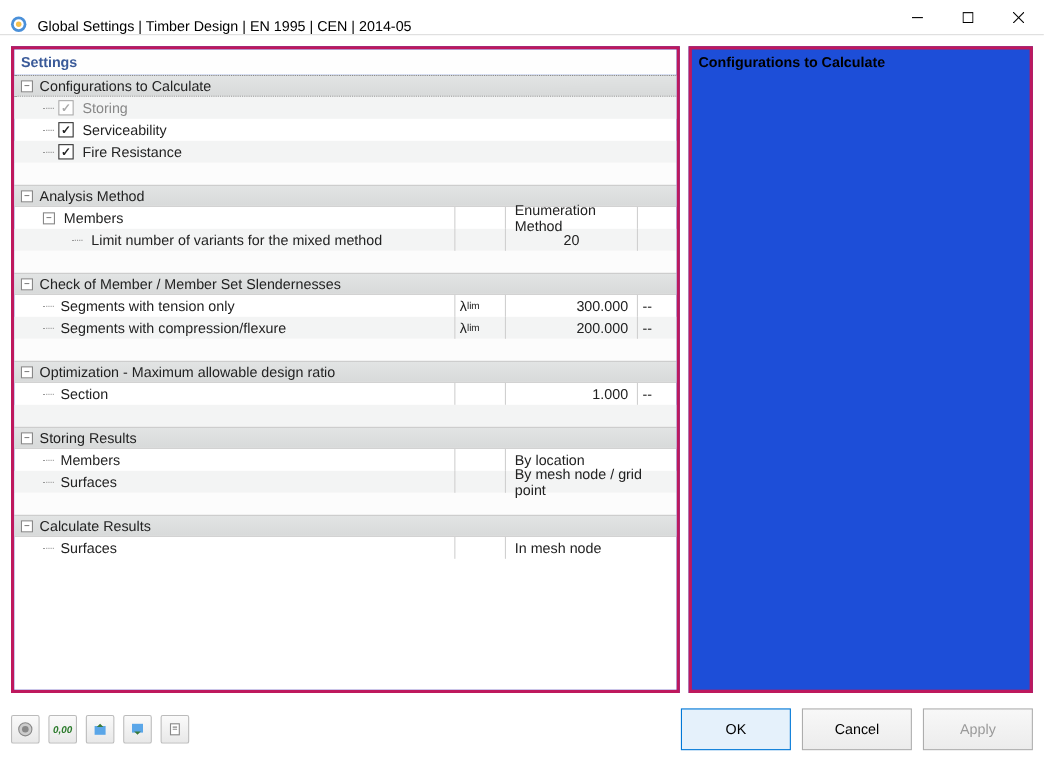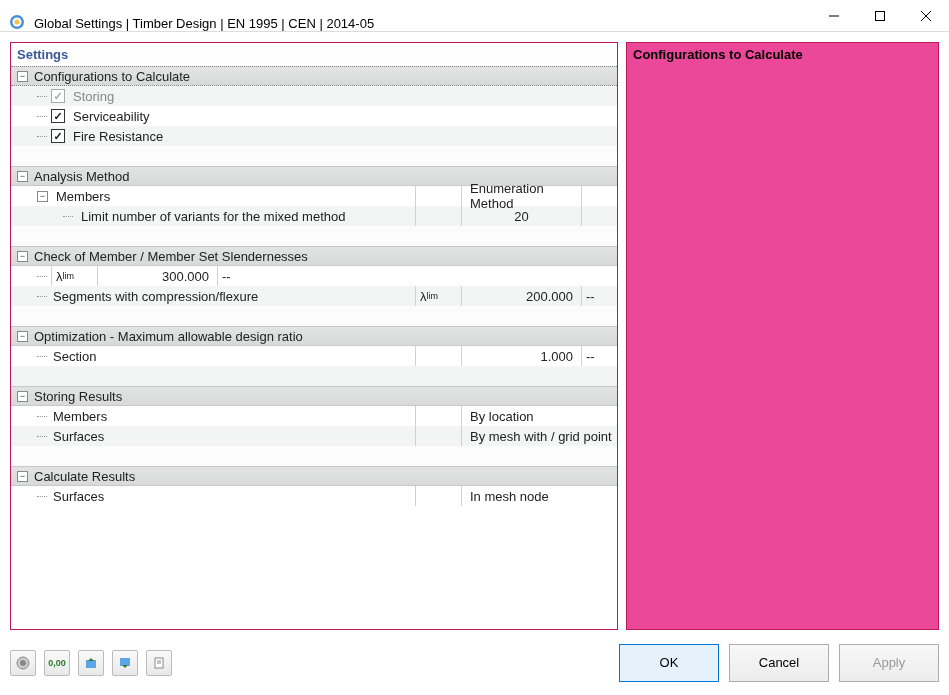--- a/index.html
+++ b/index.html
@@ -7,21 +7,21 @@
 
   
   .titlebar { height: 32px; display: flex; align-items: flex-end; padding: 0 0 0 8px; border-bottom: 1px solid #ddd; }
   .titlebar .app-icon { width: 18px; height: 18px; margin-right: 8px; display:flex; align-items:center; justify-content:center; }
   .titlebar .title { flex: 1; font-size: 13px; color: #000; }
   .win-controls { display: flex; height: 100%; }
   .win-controls .wbtn { width: 46px; height: 100%; display: flex; align-items: center; justify-content: center; color: #000; }
 
   
   .content { display: flex; padding: 10px; gap: 8px; height: 608px; }
-  .panel { border: 1px solid #be185d; background: #ec4899; }
+  .panel { border: 3px solid #be185d; background: #1d4ed8; }
   .left-panel { width: 608px; display:flex; flex-direction:column; }
   .right-panel { flex: 1; display:flex; flex-direction:column; }
 
   .panel-header { font-weight: bold; color: #3a5a99; padding: 4px 6px; font-size: 13px; background:#fefefe; }
   .right-header { font-weight: bold; color: #000; padding: 4px 6px; font-size: 13px; }
 
   .tree { flex:1; overflow:auto; background:#fff; }
 
   .group-header {
     background: linear-gradient(#e2e4e4, #d8dada);
@@ -188,20 +188,21 @@
 
       <div class="group-header">
         <div class="toggle">−</div>
         <span>Check of Member / Member Set Slendernesses</span>
       </div>
       <div class="row">
         <div class="tree-indent2">
             <div class="connector-l"></div>
             <div class="connector-lh"></div>
           </div>
+        <span class="cell-label">Segments with tension only</span>
         <div class="col-sym lambda">λ<sub>lim</sub></div>
         <div class="col-val right">300.000</div>
         <div class="col-unit">--</div>
       </div>
       <div class="row alt">
         <div class="tree-indent2">
             <div class="connector-l" style="bottom:50%;"></div>
             <div class="connector-lh"></div>
           </div>
         <span class="cell-label">Segments with compression/flexure</span>
@@ -240,21 +241,21 @@
         <div class="col-sym"></div>
         <div class="col-val left" style="width:156px;">By location</div>
       </div>
       <div class="row alt">
         <div class="tree-indent2">
             <div class="connector-l" style="bottom:50%;"></div>
             <div class="connector-lh"></div>
           </div>
         <span class="cell-label">Surfaces</span>
         <div class="col-sym"></div>
-        <div class="col-val left" style="width:156px;">By mesh with / grid point</div>
+        <div class="col-val left" style="width:156px;">By mesh node / grid point</div>
       </div>
       <div class="spacer-row"></div>
 
       <div class="group-header">
         <div class="toggle">−</div>
         <span>Calculate Results</span>
       </div>
       <div class="row">
         <div class="tree-indent2">
             <div class="connector-l" style="bottom:50%;"></div>
@@ -274,21 +275,21 @@
 </div>
 
 <div class="footer">
   <div class="toolbar-btns">
     <div class="tbtn">
         <svg width="14" height="14">
           <circle cx="7" cy="7" r="6" fill="#ccc" stroke="#888"></circle>
           <circle cx="7" cy="7" r="3" fill="#888"></circle>
         </svg>
       </div>
-    <div class="tbtn" style="color:#2a7a2a; font-weight:bold; font-size:9px;">0,00</div>
+    <div class="tbtn" style="color:#2a7a2a; font-weight:bold; font-size:9px;font-style:italic;">0,00</div>
     <div class="tbtn">
         <svg width="14" height="14">
           <rect x="2" y="4" width="10" height="8" fill="#5aa6e8"></rect>
           <path d="M7 2 L10 5 L4 5 Z" fill="#3a7a3a"></path>
         </svg>
       </div>
     <div class="tbtn">
         <svg width="14" height="14">
           <rect x="2" y="2" width="10" height="8" fill="#5aa6e8"></rect>
           <path d="M7 12 L10 9 L4 9 Z" fill="#3a7a3a"></path>

